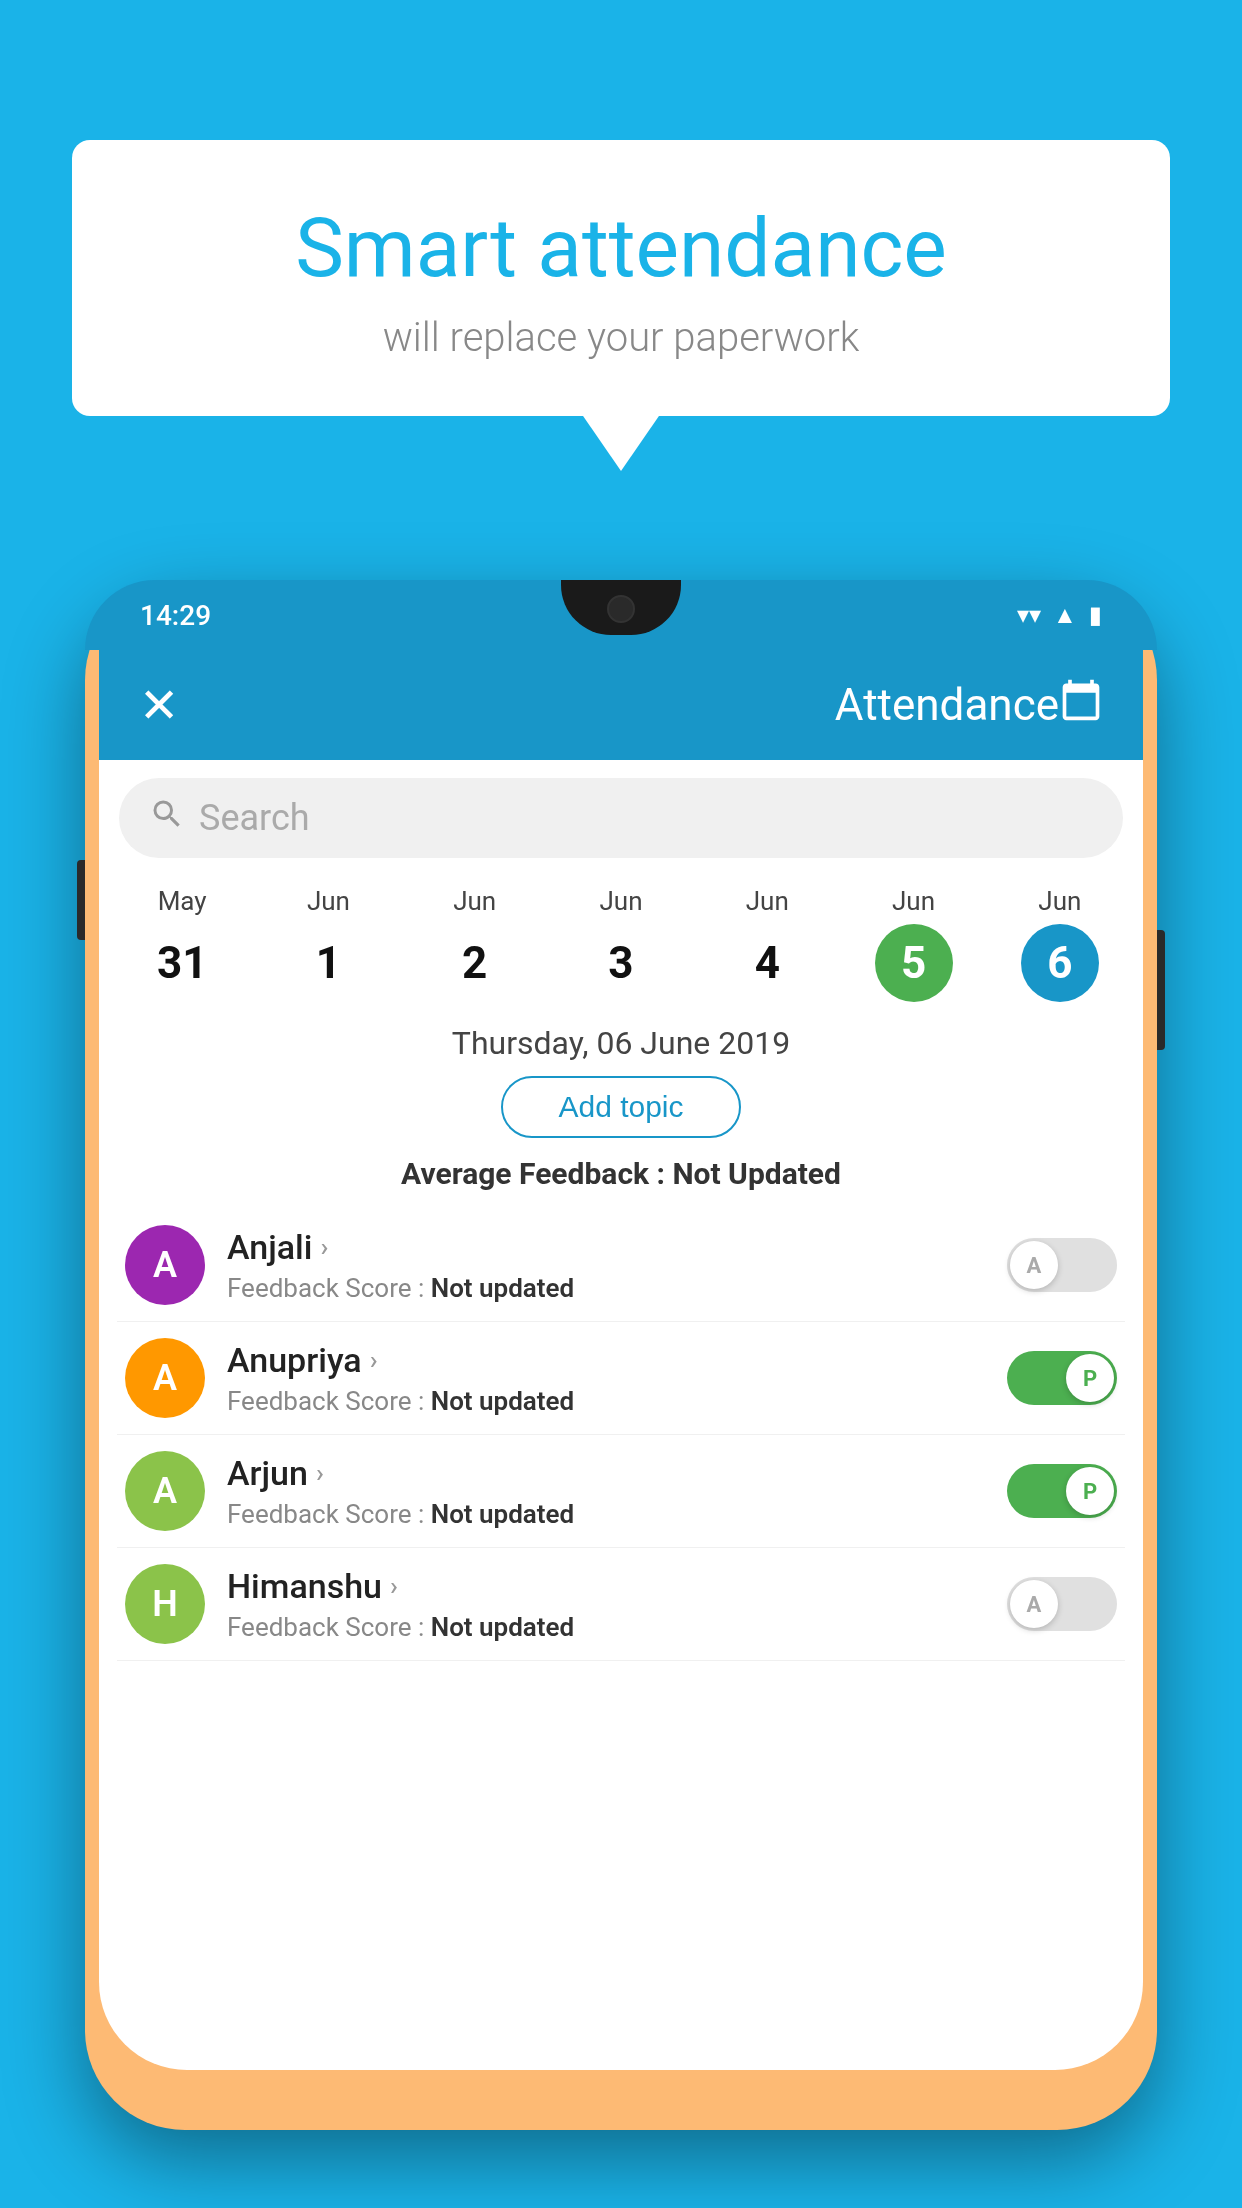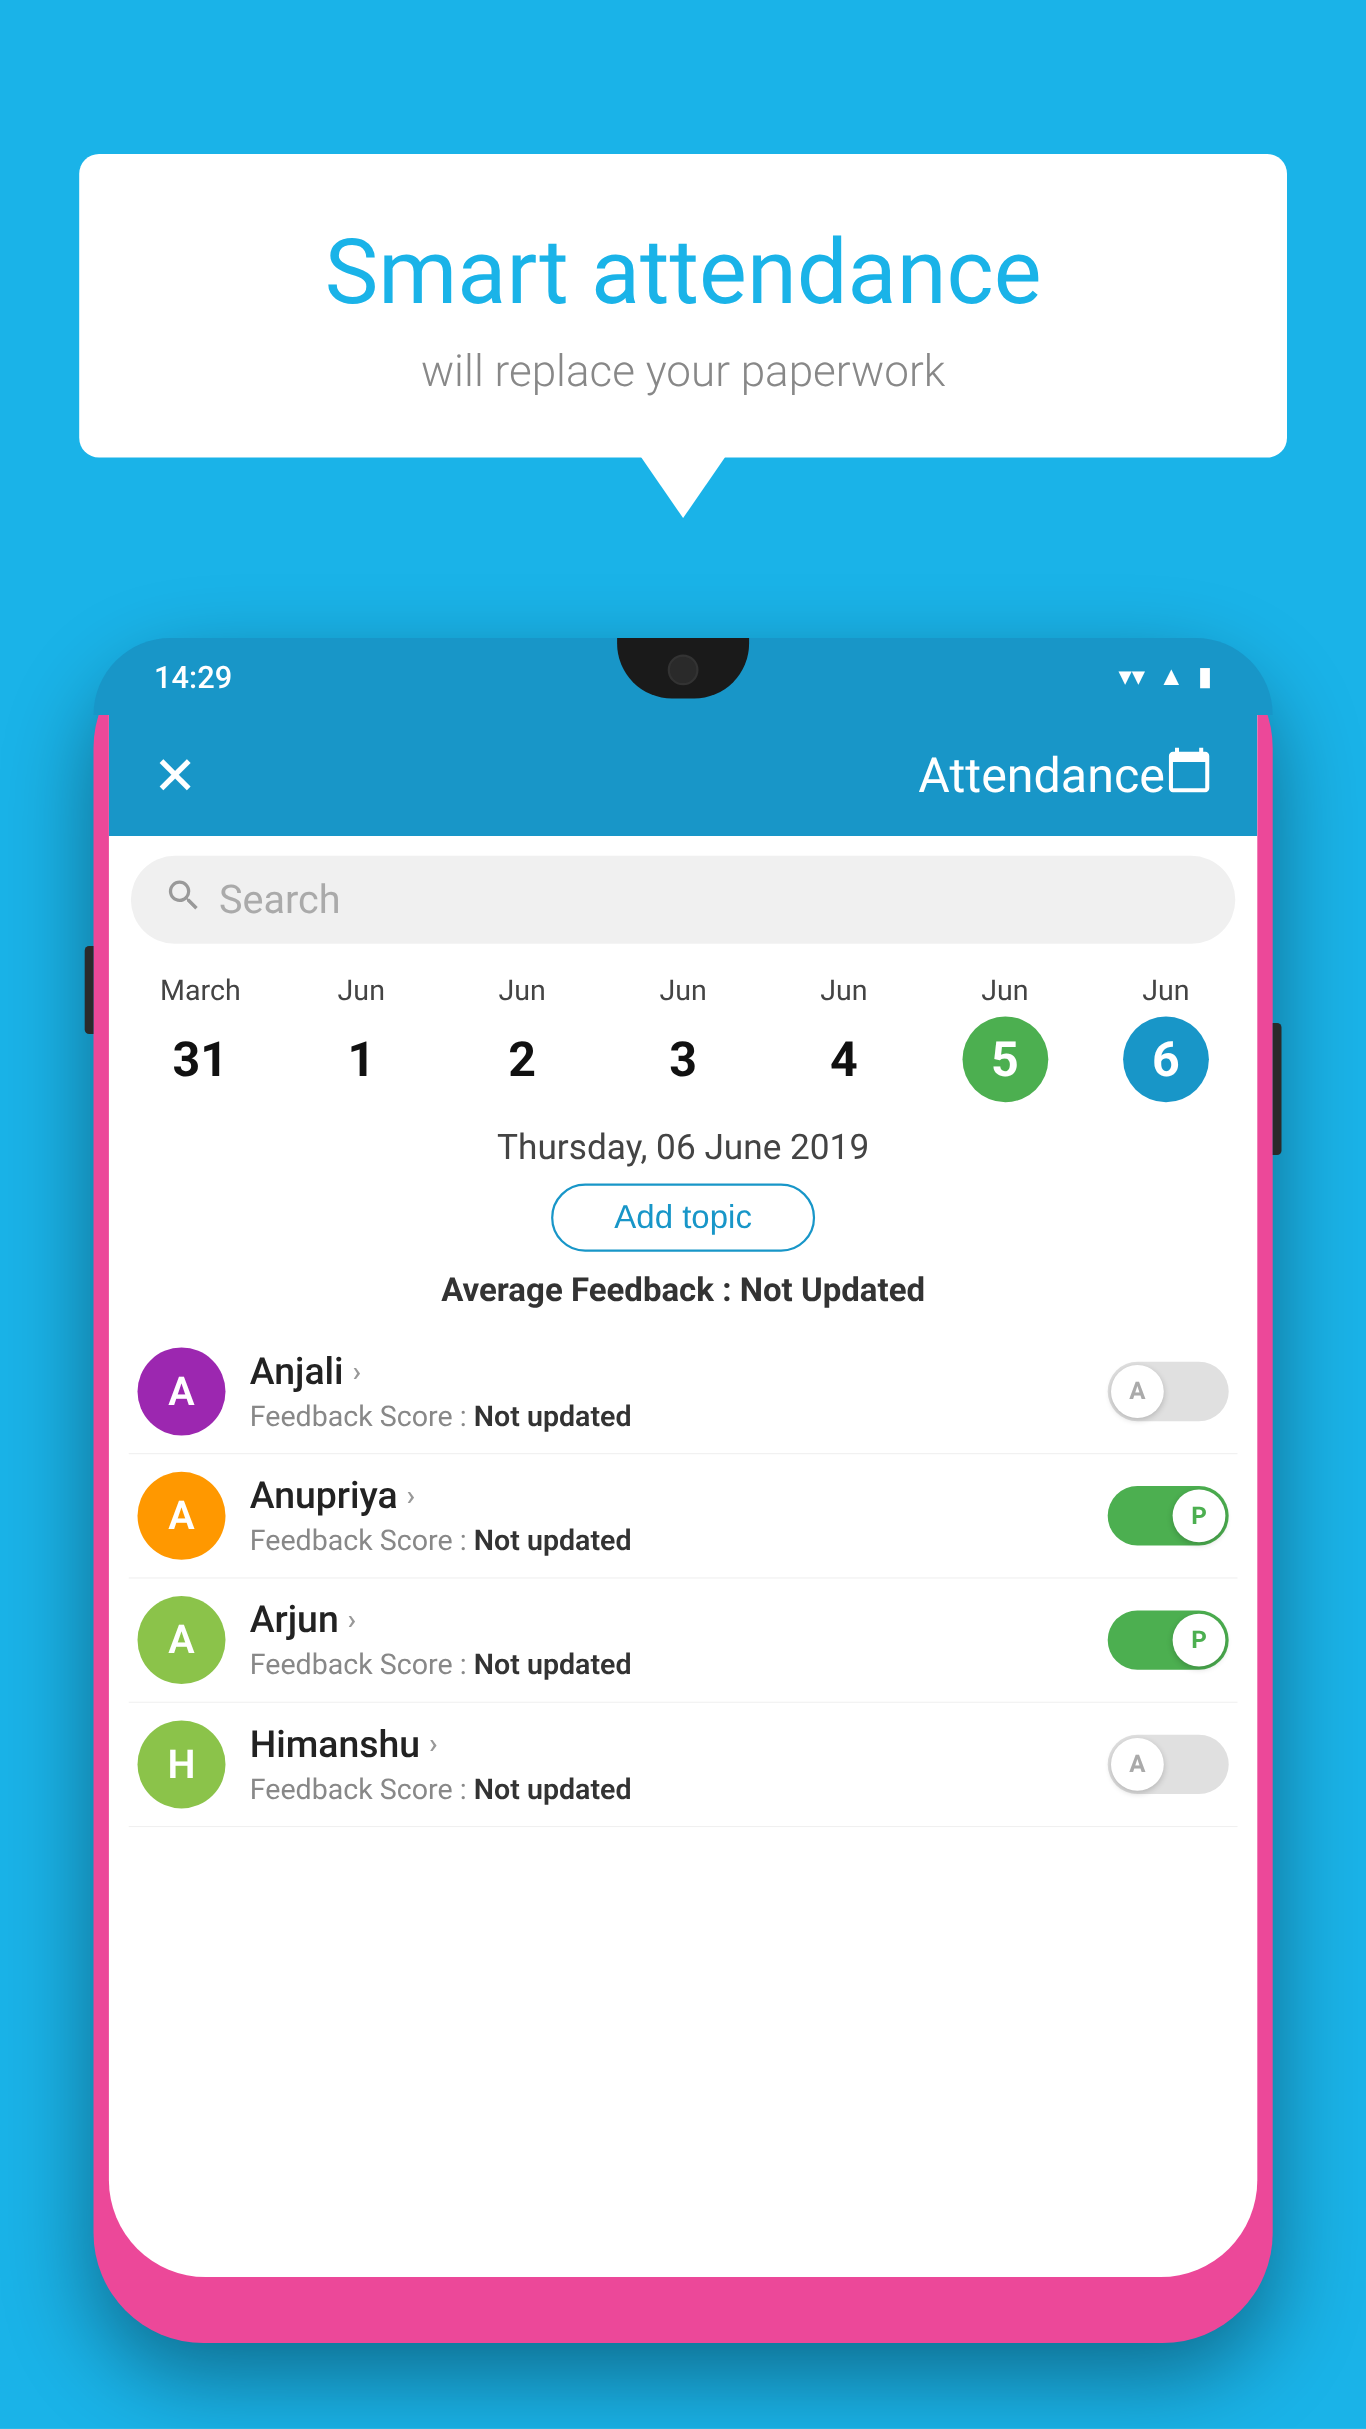--- a/index.html
+++ b/index.html
@@ -60,21 +60,21 @@
       position: absolute;
       top: 580px;
       left: 85px;
       right: 85px;
       bottom: 0;
     }
 
     .phone-frame {
       width: 100%;
       height: 1550px;
-      background: #ec4899;
+      background: #fdba74;
       border-radius: 100px;
       position: relative;
       padding: 0;
       box-shadow: 0 30px 80px rgba(0,0,0,0.4);
       text-decoration: underline;
     }
 
     
     .phone-status-bar {
       position: absolute;
@@ -445,21 +445,21 @@
           <svg width="36" height="36" viewBox="0 0 24 24" fill="#999">
             <path d="M15.5 14h-.79l-.28-.27A6.471 6.471 0 0 0 16 9.5 6.5 6.5 0 1 0 9.5 16c1.61 0 3.09-.59 4.23-1.57l.27.28v.79l5 4.99L20.49 19l-4.99-5zm-6 0C7.01 14 5 11.99 5 9.5S7.01 5 9.5 5 14 7.01 14 9.5 11.99 14 9.5 14z"></path>
           </svg>
         </span>
         <span class="search-text">Search</span>
       </div>
 
       <div class="date-strip">
 
       <div class="date-item">
-            <div class="date-month">March</div>
+            <div class="date-month">May</div>
             <div class="date-num">31</div>
           </div>
           <div class="date-item">
             <div class="date-month">Jun</div>
             <div class="date-num">1</div>
           </div>
           <div class="date-item">
             <div class="date-month">Jun</div>
             <div class="date-num">2</div>
           </div>

